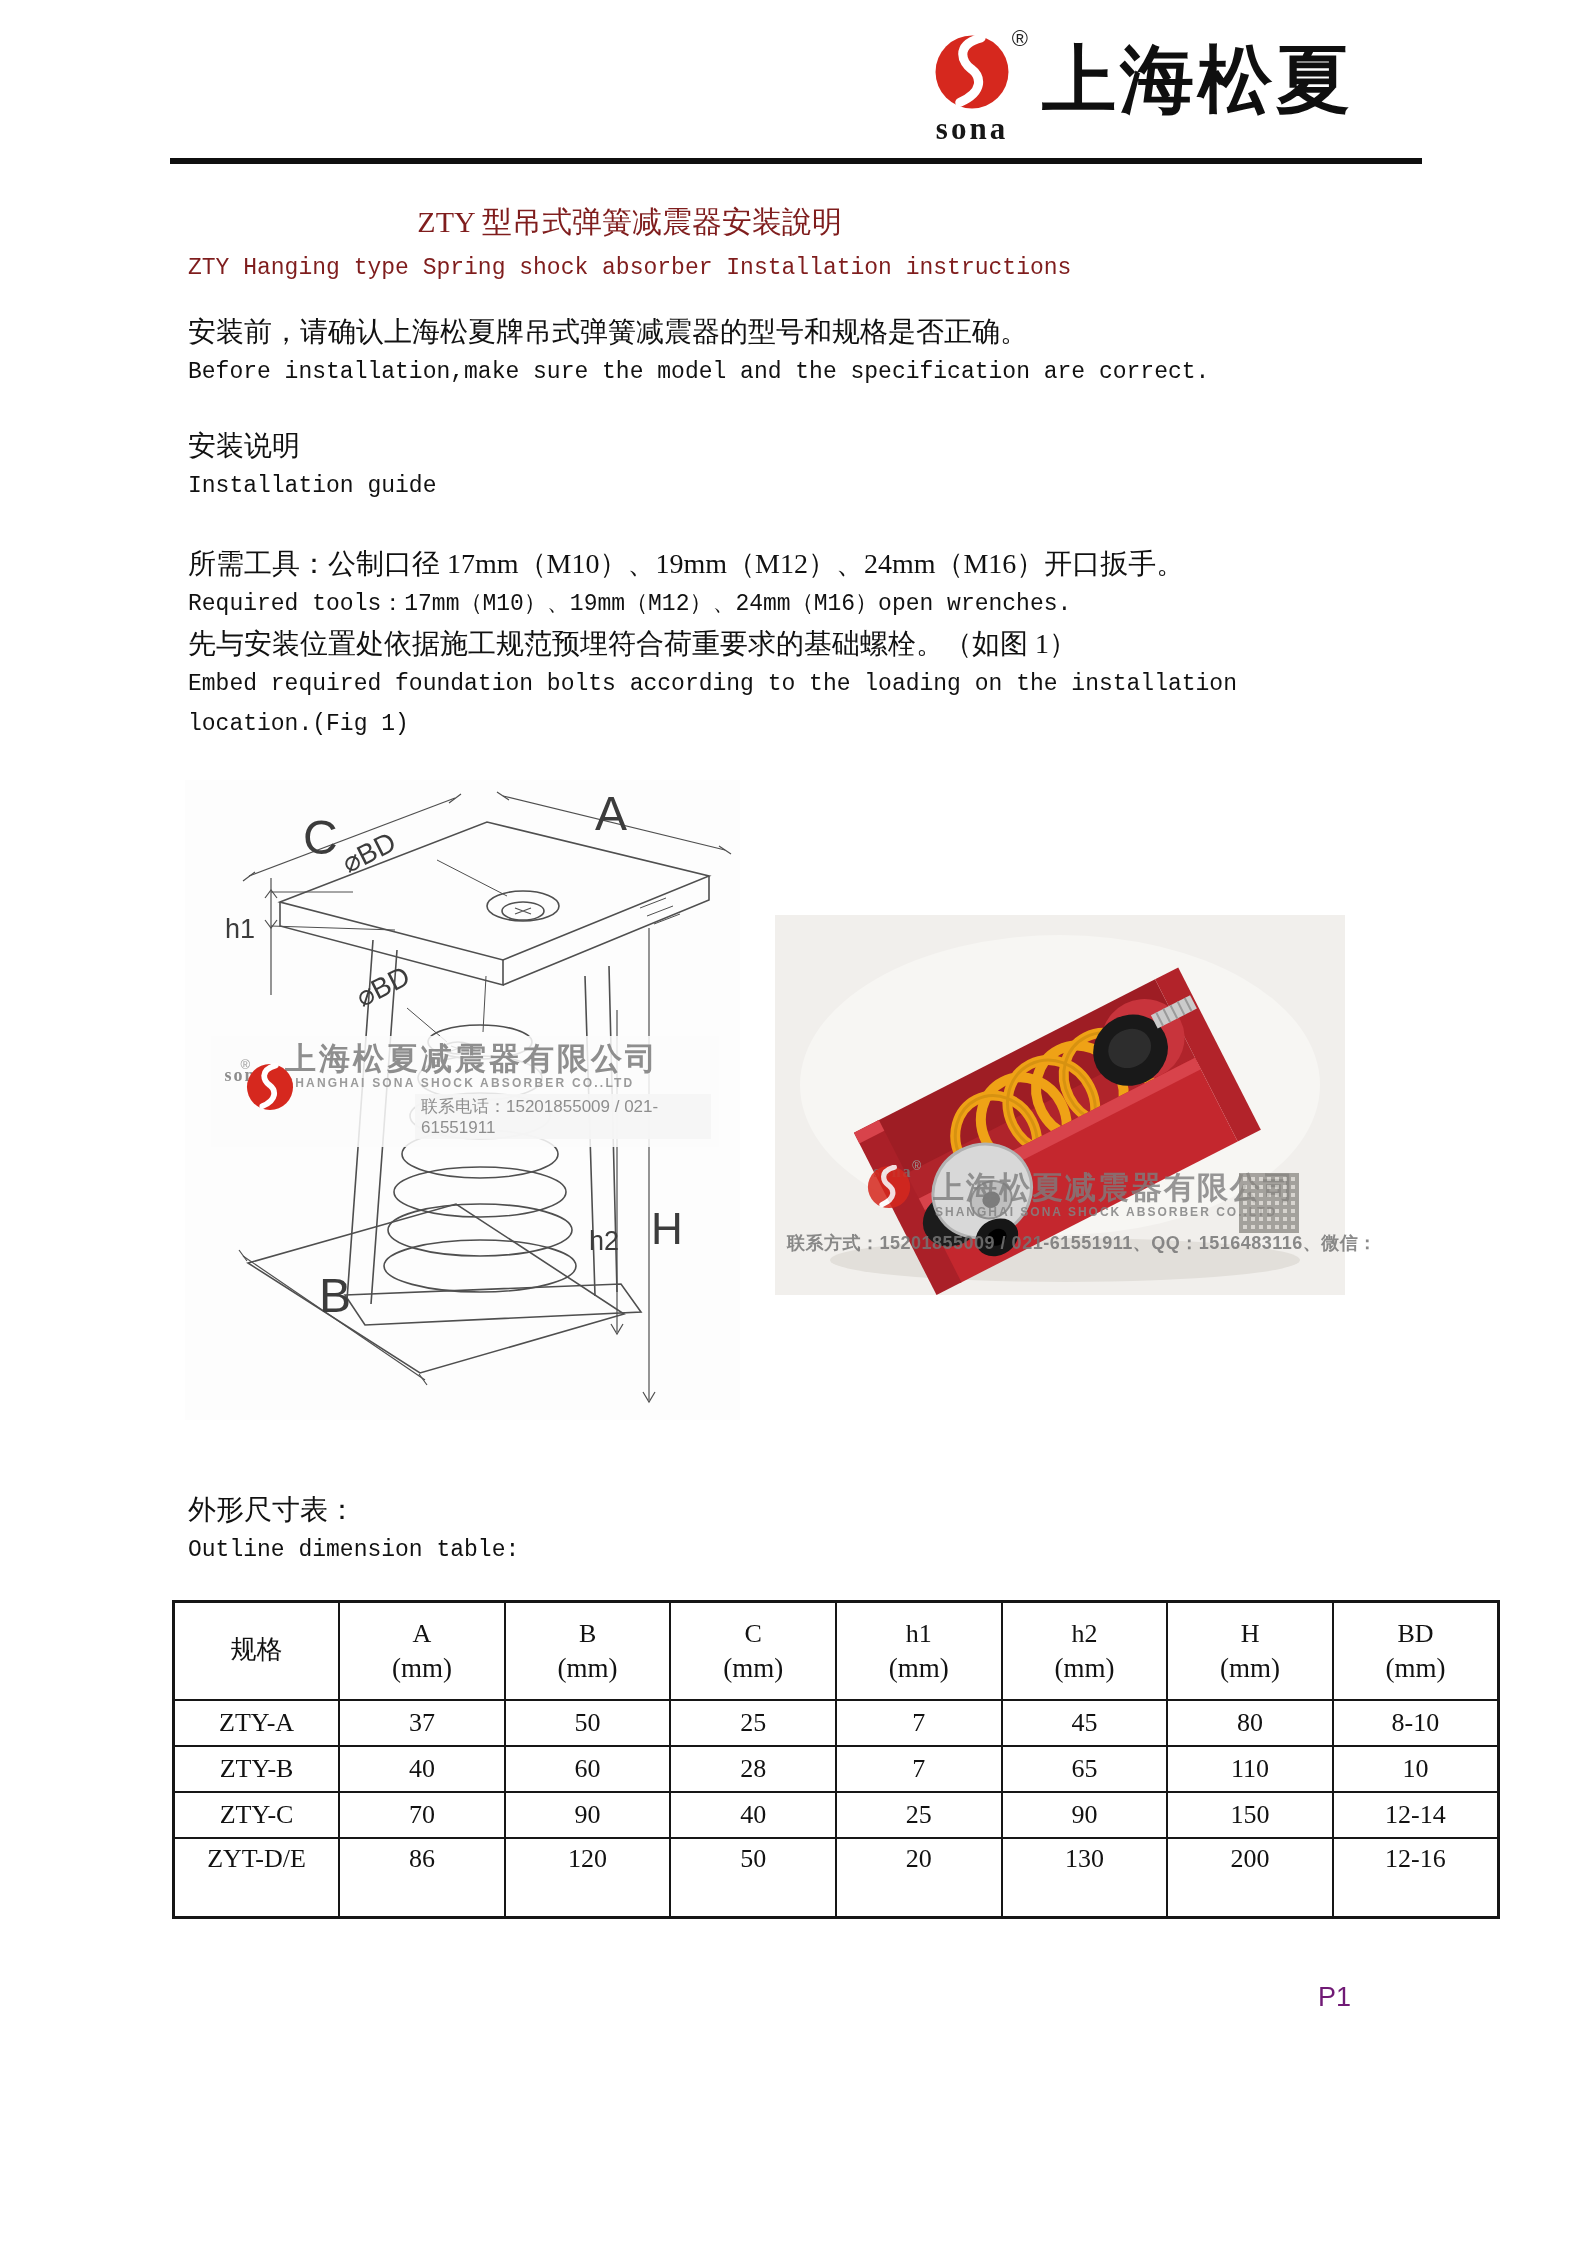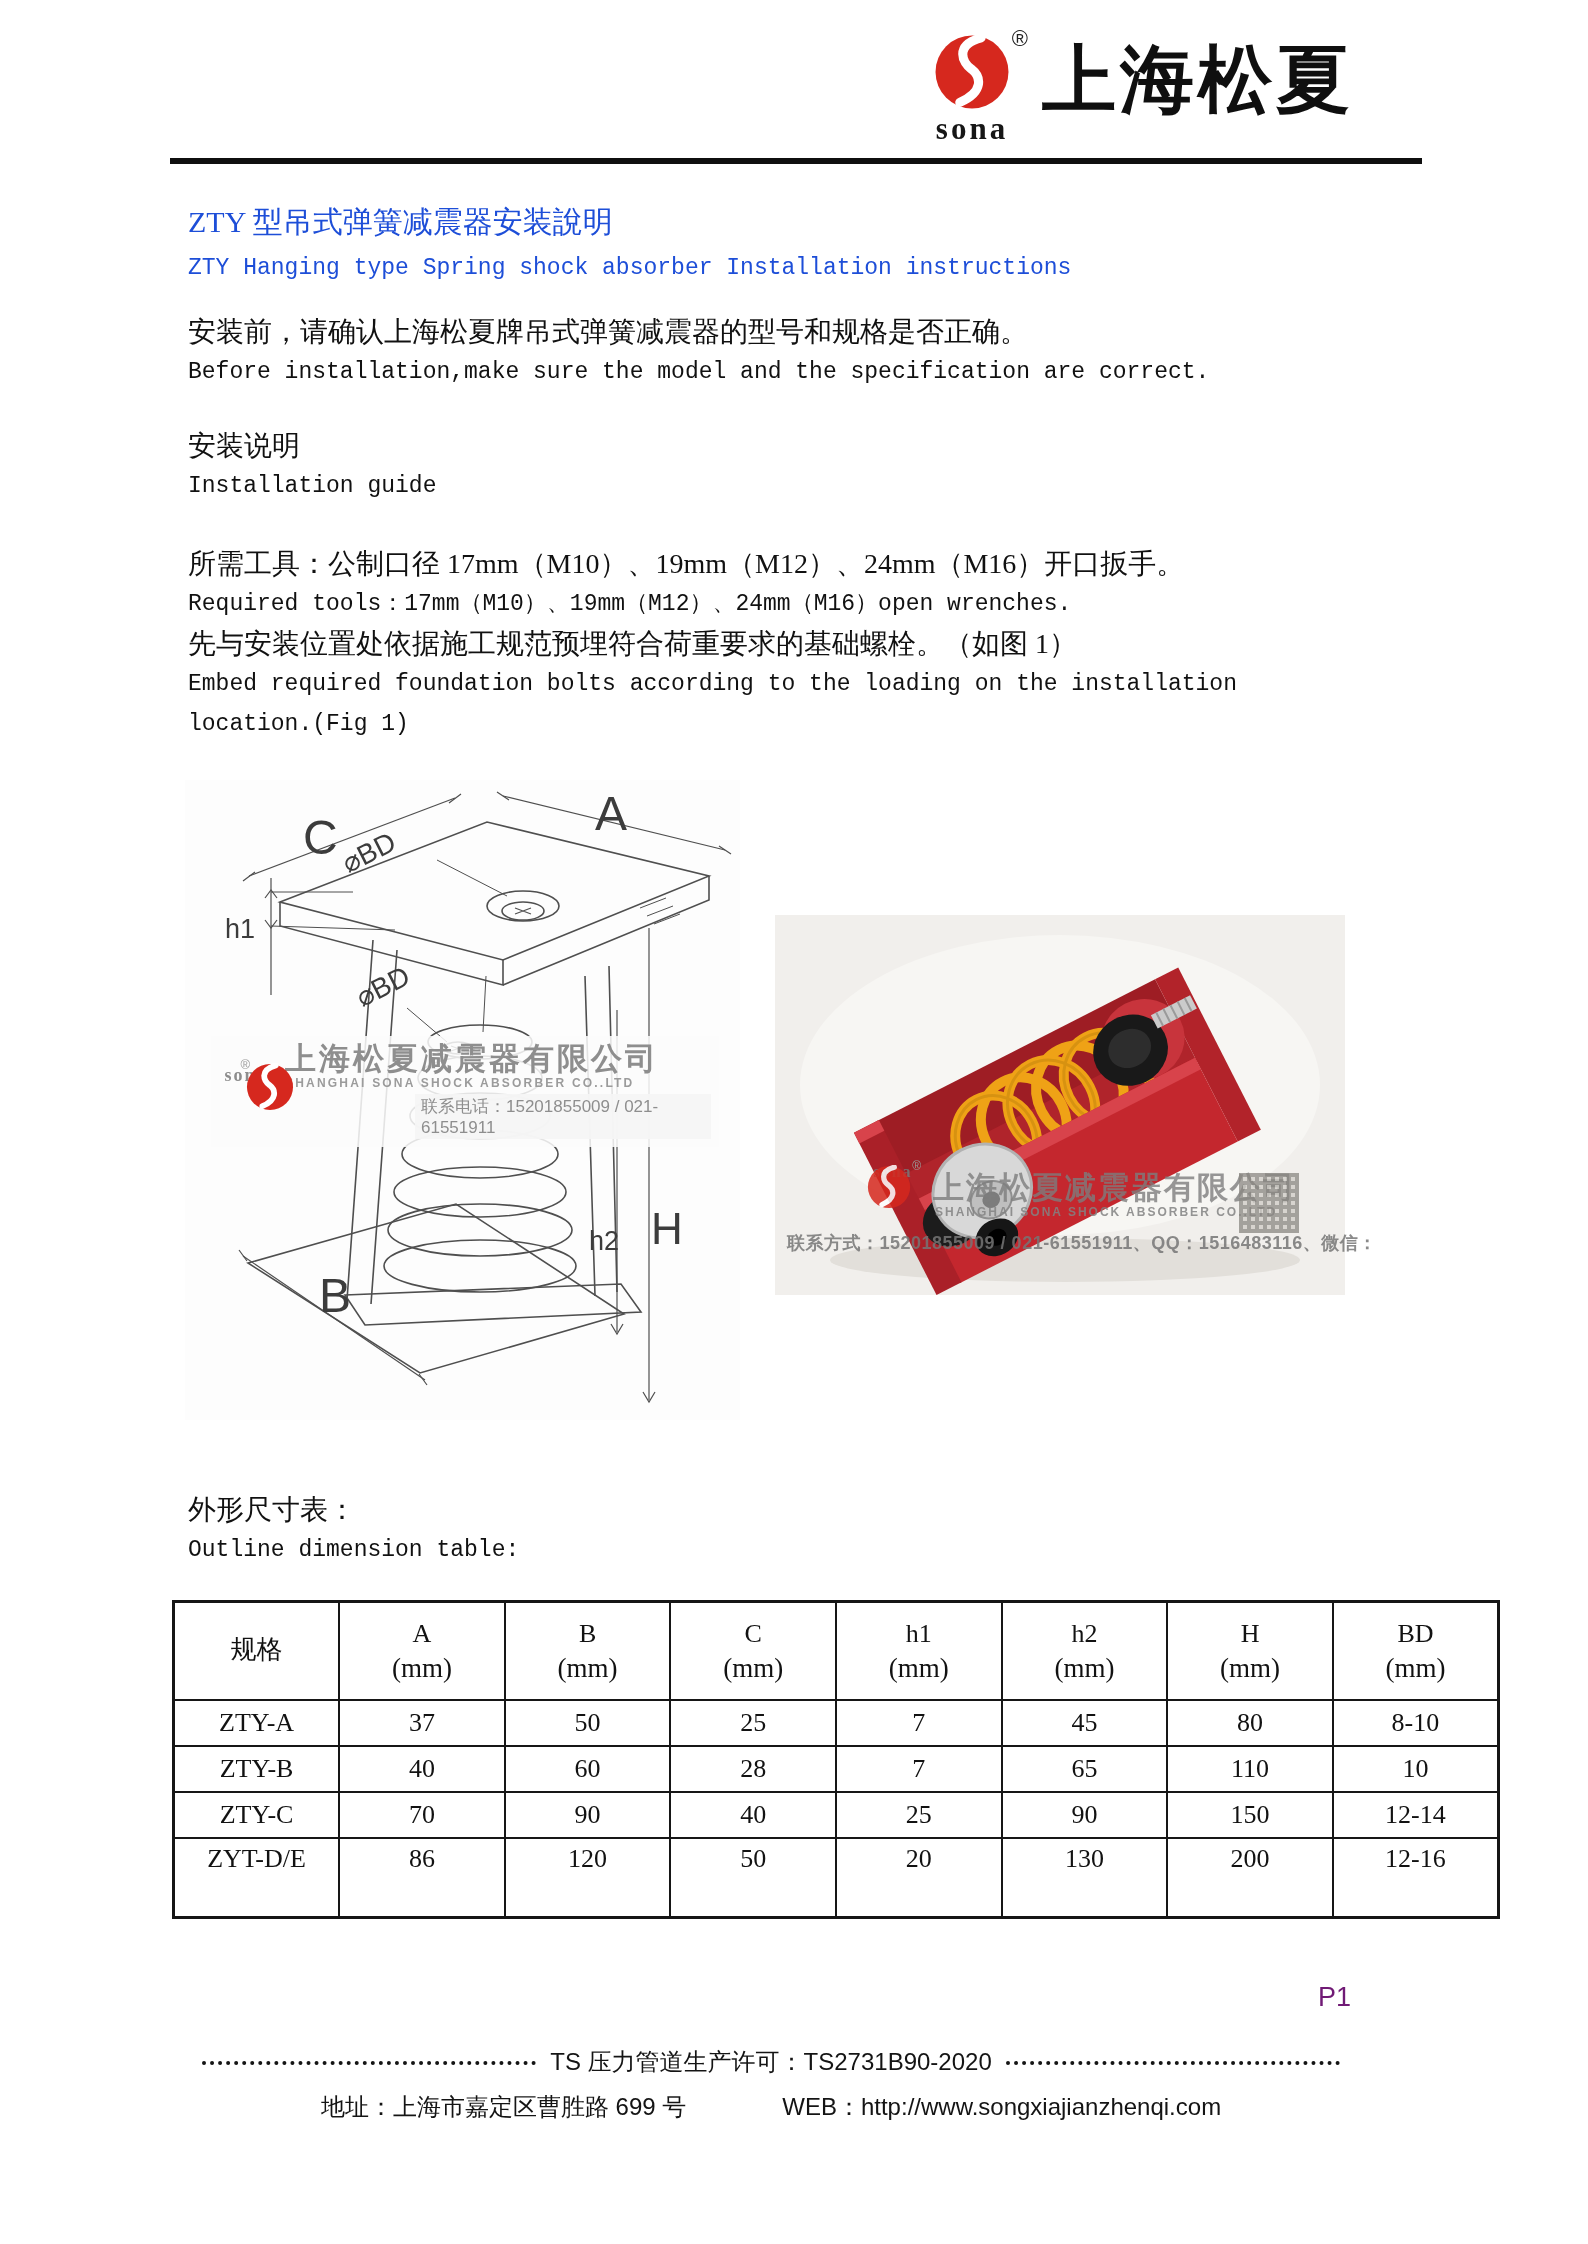--- a/index.html
+++ b/index.html
@@ -120,21 +120,21 @@
           <path d="M62,5 C26,15 38,38 49,46 C62,56 66,76 34,90" fill="none" stroke="#ffffff" stroke-width="12" stroke-linecap="round"></path>
         </svg>
         <span class="reg">®</span>
       </div>
       <div class="brand">sona</div>
     </div>
     <div class="company-cn">上海松夏</div>
   </div>
   <div class="abs rule"></div>
 
-  <div class="abs green-title" style="color:#1d4ed8;">
+  <div class="abs green-title" style="color:#7f1d1d;text-align:center;">
     <div class="cjk">ZTY 型吊式弹簧减震器安装說明</div>
     <div class="en">ZTY Hanging type Spring shock absorber Installation instructions</div>
   </div>
 
   <div class="abs intro">
     <div class="cjk">安装前，请确认上海松夏牌吊式弹簧减震器的型号和规格是否正确。</div>
     <div class="en">Before installation,make sure the model and the specification are correct.</div>
   </div>
 
   <div class="abs guide">
@@ -396,25 +396,14 @@
           <td>130</td>
           <td>200</td>
           <td>12-16</td>
         </tr>
       </tbody>
     </table>
   </div>
 
   <div class="abs pagenum">P1</div>
 
-  <div class="abs footer">
-    <div class="f1">
-      <div class="dots"></div>
-      <span class="nowrap">TS 压力管道生产许可：TS2731B90-2020</span>
-      <div class="dots"></div>
-    </div>
-    <div class="f2">
-      <span class="nowrap">地址：上海市嘉定区曹胜路 699 号</span>
-      <span class="nowrap">WEB：http://www.songxiajianzhenqi.com</span>
-    </div>
-  </div>
 
 </div>
 
 </body></html>

